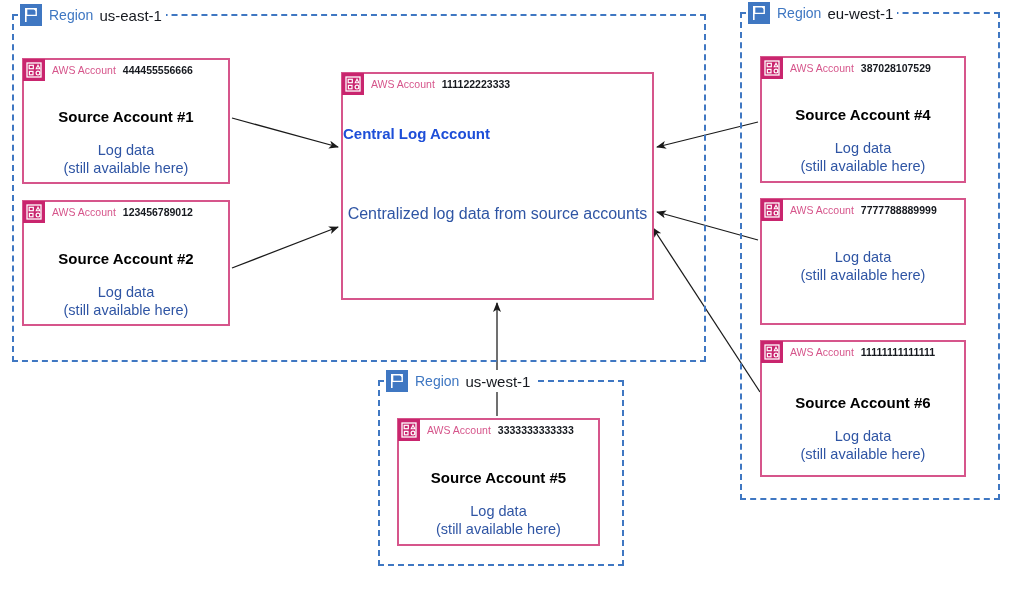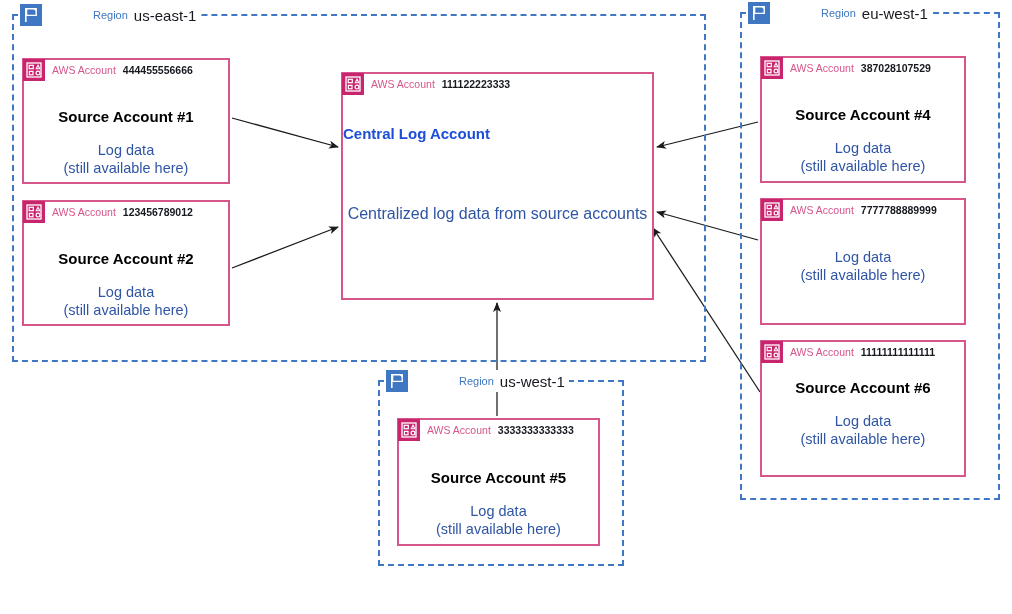--- a/index.html
+++ b/index.html
@@ -44,23 +44,22 @@
     height: 22px;
     background: #3F77C2;
     display: inline-block;
     flex: 0 0 22px;
     margin-right: 7px;
     position: relative;
   }
   .region-icon svg { display: block; }
   .region-title {
     color: #3F77C2;
-    font-size: 11px;
+    font-size: 14px;
     margin-right: 6px;
-    margin-left: 44px;
   }
   .region-value {
     color: #16191f;
     font-size: 15px;
   }
 
   
   .account {
     position: absolute;
     border: 2px solid #D6558B;
@@ -320,21 +319,21 @@
               <rect x="4" y="4" width="14" height="14" fill="none" stroke="#ffffff" stroke-width="1.3"></rect>
               <rect x="6.2" y="6.3" width="4.1" height="3.4" fill="none" stroke="#ffffff" stroke-width="1.2"></rect>
               <path d="M13.2 9.8 L15.0 6.2 L16.8 9.8 Z" fill="none" stroke="#ffffff" stroke-width="1.1"></path>
               <rect x="6.4" y="12.4" width="3.6" height="3.4" fill="none" stroke="#ffffff" stroke-width="1.2"></rect>
               <circle cx="15.0" cy="14.1" r="1.9" fill="none" stroke="#ffffff" stroke-width="1.2"></circle>
             </svg>
           </span>
           <span class="account-type">AWS Account</span>
           <span class="account-id">11111111111111</span>
         </div>
-        <div class="account-body" style="top: 37px;">
+        <div class="account-body" style="top: 52px;">
           <div class="account-name">Source Account #6</div>
           <div class="account-note">
             <div>Log data</div>
             <div>(still available here)</div>
           </div>
         </div>
       </div>
       <div class="account" style="left: 341px; top: 72px; width: 313px; height: 228px; border-color: rgb(214, 85, 139);">
         <div class="account-header">
           <span class="account-icon" style="background: rgb(201, 37, 110);">

